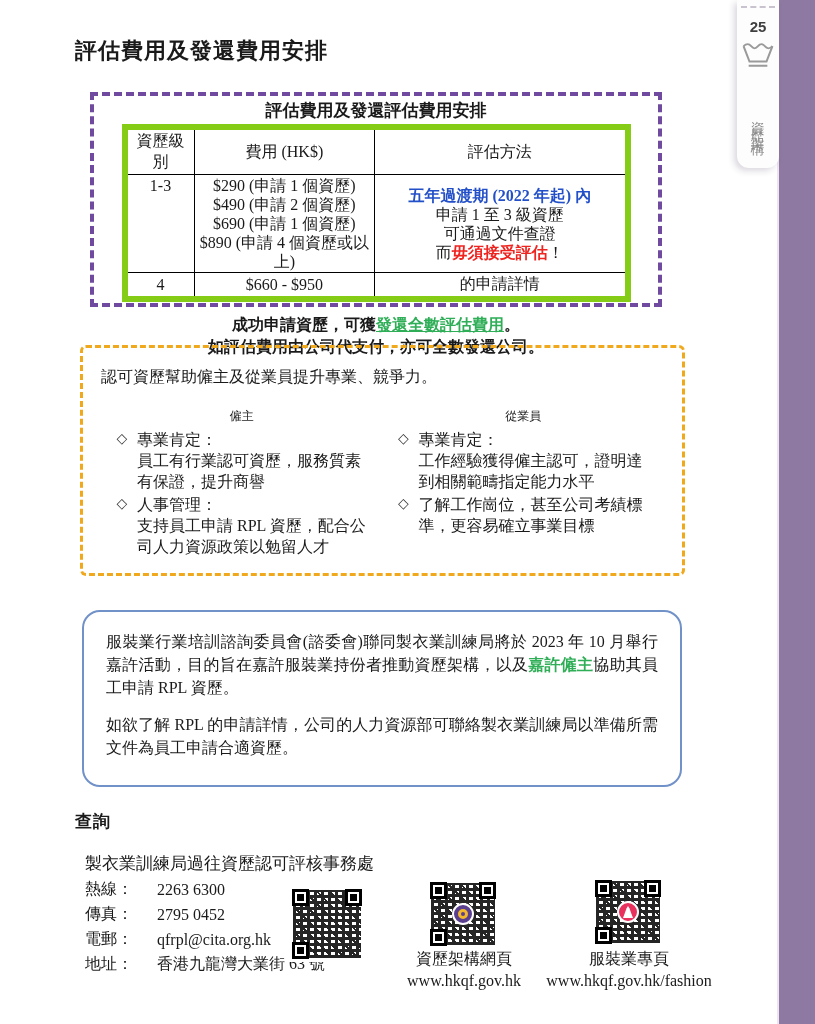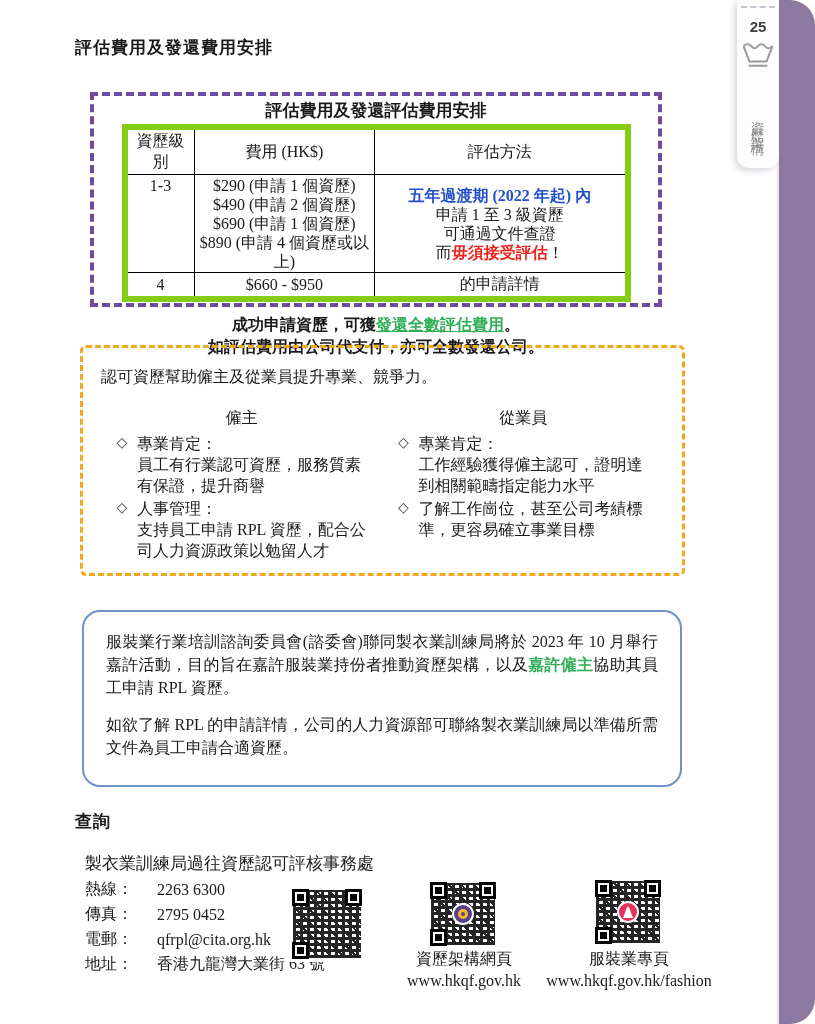--- a/index.html
+++ b/index.html
@@ -3,21 +3,21 @@
 <meta charset="utf-8">
 <style>
   * { margin:0; padding:0; box-sizing:border-box; }
   html,body { background:#fff; }
   body {
     font-family:"Liberation Serif","DejaVu Serif",serif;
     color:#1a1a1a;
   }
   .page {
     position:relative; width:815px; height:1024px;
-    background:#fff; overflow:hidden;border-radius:25px;
+    background:#fff; overflow:hidden;
   }
 
   
   .sidebar {
     position:absolute; top:0; right:0; width:38px; height:1024px;
     background:#8d79a1; border-left:2px solid #efe4ef;
   }
   .tab {
     position:absolute; top:0; left:737px; width:42px; height:168px;
     background:#fdfdfd;
@@ -36,21 +36,21 @@
   .tab-icon { margin-top:4px; }
   .tab-label {
     margin:10px auto 0; writing-mode:vertical-rl; text-orientation:upright;
     font-family:"Liberation Sans","DejaVu Sans",sans-serif;
     font-size:14px; color:#8b8b8b; letter-spacing:7px; height:86px;
   }
 
   
   .page-title {
     position:absolute; left:75px; top:36px;
-    font-size:17px; font-weight:bold; letter-spacing:1px;
+    font-size:22px; font-weight:bold; letter-spacing:1px;
   }
   .inquiry-title {
     position:absolute; left:75px; top:810px;
     font-size:17px; font-weight:bold; letter-spacing:1px;
   }
 
   
   .fee-box {
     position:absolute; left:90px; top:92px; width:572px; height:215px;
     border:4px dashed #6f4a9e; padding-top:3px;
@@ -77,21 +77,21 @@
   .t-green-u { color:#2fae57; font-weight:bold; text-decoration:underline; }
 
   
   .benefits-box {
     position:absolute; left:80px; top:345px; width:605px; height:231px;
     border:3px dashed #f0a81c; border-radius:6px; padding:19px 18px;
     font-size:16px;
   }
   .benefits-cols { display:flex; margin-top:20px; }
   .b-col { width:50%; padding:0 6px; }
-  .b-head { text-align:center; font-size:16px; margin-bottom:4px; }
+  .b-head { text-align:center; font-size:12px; margin-bottom:4px; }
   .b-item { display:flex; margin-top:2px; }
   .b-bullet { width:30px; text-align:center; flex:0 0 30px; color:#333; font-size:14px; padding-top:1px; }
   .b-text { flex:1; line-height:21px; }
 
   
   .event-box {
     position:absolute; left:82px; top:610px; width:600px; height:177px;
     border:2px solid #7191c9; border-radius:18px; padding:18px 22px;
     font-size:16px; line-height:23px; text-align:justify;
   }

